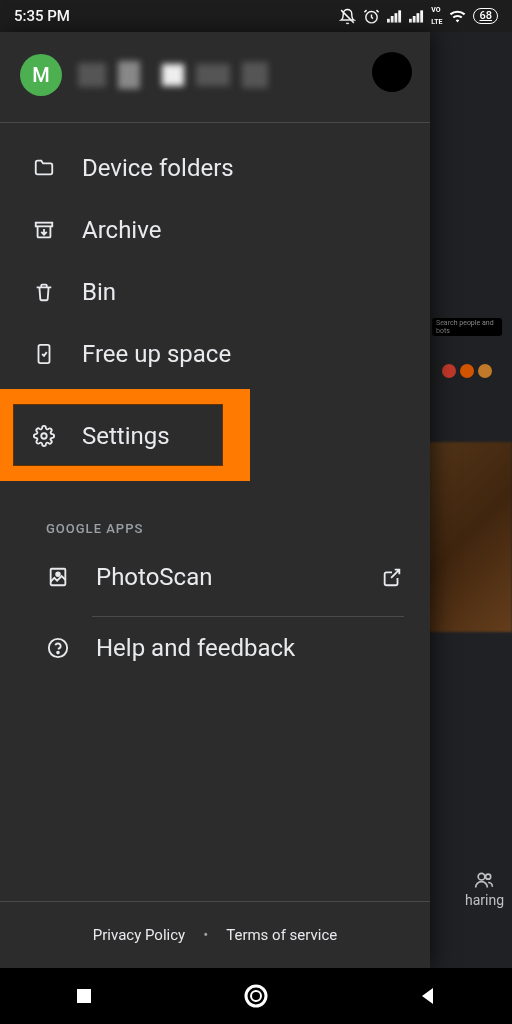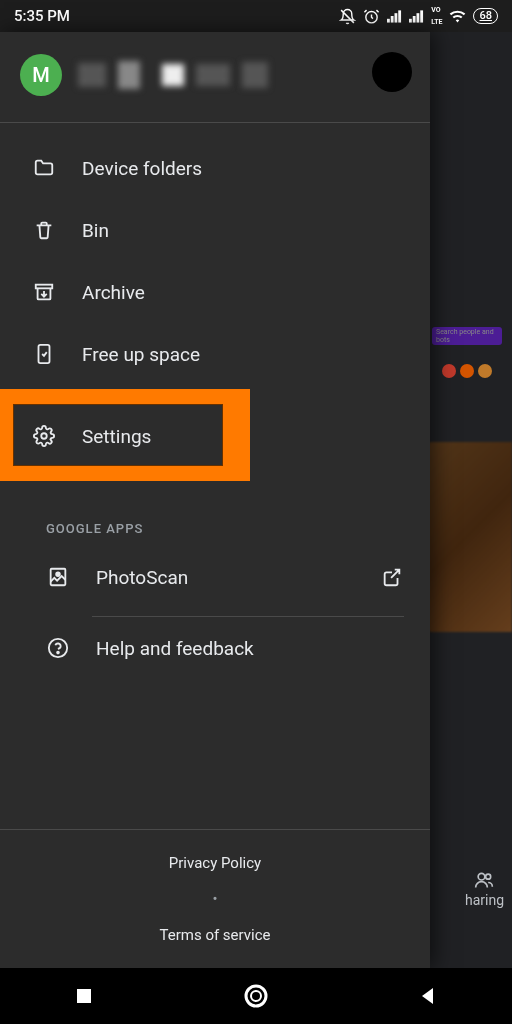--- a/index.html
+++ b/index.html
@@ -13,49 +13,49 @@
   .battery { border: 1.5px solid #fff; border-radius: 9px; padding: 0 5px; font-size: 11px; line-height: 14px; text-decoration: underline; }
 
   
   .bg { position: absolute; top: 32px; left: 0; right: 0; bottom: 56px; background: #202124; }
   .bg-tile { position: absolute; right: 0; top: 410px; width: 90px; height: 190px; background: linear-gradient(135deg,#8a5a2a,#6b3e18,#a8672f); border-radius: 10px 0 0 10px; filter: brightness(.6) blur(1px); }
   .bg-dots { position: absolute; right: 20px; top: 332px; display:flex; gap:4px; }
   .bg-dots span{ width:14px;height:14px;border-radius:50%; }
   .bg-dots span:nth-child(1){background:#c0392b;}
   .bg-dots span:nth-child(2){background:#d35400;}
   .bg-dots span:nth-child(3){background:#c07a2a;}
-  .bg-search { position:absolute; right:10px; top:295px; width:70px; height:18px; background:#4c1d95; font-size:7px; color:#888; display:flex; align-items:center; padding-left:4px; border-radius:3px;}
+  .bg-search { position:absolute; right:10px; top:286px; width:70px; height:18px; background:#000000; font-size:7px; color:#888; display:flex; align-items:center; padding-left:4px; border-radius:3px;}
   .bg-sharing { position:absolute; right:8px; bottom:60px; color:#bdc1c6; font-size:14px; text-align:center;}
   .bg-sharing svg{display:block;margin:0 auto 2px;}
 
   
   .drawer { position: absolute; top: 32px; left: 0; width: 430px; bottom: 56px; background: #2c2c2c; display: flex; flex-direction: column; box-shadow: 4px 0 20px rgba(0,0,0,.6); }
   .drawer-header { padding: 22px 20px 26px 20px; display: flex; align-items: center; gap: 16px; position: relative; }
   .avatar { width: 42px; height: 42px; border-radius: 50%; background: #4caf50; display: flex; align-items: center; justify-content: center; color: #fff; font-size: 20px; font-weight: 500; flex-shrink:0; }
   .name-blur { flex:1; height: 40px; display:flex; gap:12px; align-items:center; }
   .name-blur .seg{ background:#555; filter:blur(3px); }
   .name-blur .a{width:28px;height:24px;} .name-blur .b{width:22px;height:28px;background:#888;} .name-blur .c{width:22px;height:22px;background:#eee;margin-left:10px;} .name-blur .d{width:34px;height:22px;} .name-blur .e{width:26px;height:26px;}
   .dark-circle { width: 40px; height: 40px; border-radius: 50%; background: #000; position:absolute; right:18px; top:20px; }
   .hr { height: 1px; background: #4a4a4a; margin: 0 0 6px 0; }
 
   .menu { flex: 1; padding-top: 8px; position: relative; }
-  .item { display: flex; align-items: center; height: 62px; padding-left: 32px; gap: 26px; color: #e8eaed; font-size: 19px; cursor: pointer; position: relative; }
+  .item { display: flex; align-items: center; height: 62px; padding-left: 32px; gap: 26px; color: #e8eaed; font-size: 24px; cursor: pointer; position: relative; }
   .item .icon { width: 24px; height: 24px; display:flex; align-items:center; justify-content:center; flex-shrink:0; }
   .item .ext { position: absolute; right: 26px; }
 
   .highlight-box { position: absolute; left: 0; top: 260px; width: 250px; height: 92px; background: #ff7a00; z-index: 1; }
   .highlight-inner { position: absolute; left: 14px; top: 276px; width: 208px; height: 60px; background: #2c2c2c; z-index: 2; box-shadow: 0 0 0 1px rgba(0,0,0,.6); }
   .item.settings { position: absolute; left:0; right:0; top: 276px; z-index: 3; }
 
   .section-label { padding: 20px 0 10px 32px; color: #9aa0a6; font-size: 13px; letter-spacing: 1px; font-weight: 500; }
   .section-after { position:absolute; left:0; right:0; top: 372px; margin-left: 14px; }
 
   .thin-hr { height:1px; background:#4a4a4a; margin: 8px 26px 0 78px; }
 
-  .footer { border-top: 1px solid #4a4a4a; padding: 24px 0; display: flex; align-items: center; justify-content: center; gap: 18px; color: #e8eaed; font-size: 15px; flex-direction: column; }
+  .footer { border-top: 1px solid #4a4a4a; padding: 24px 0; display: flex; align-items: center; justify-content: center; gap: 18px; color: #e8eaed; font-size: 15px; }
   .footer .dot { color:#9aa0a6; }
 
   
   .navbar { position: absolute; left:0; right:0; bottom:0; height: 56px; background: #000; display:flex; align-items:center; justify-content:space-around; }
   .navbar svg { display:block; }
 </style>
 </head>
 <body>
 
 <div class="screen">
@@ -135,34 +135,34 @@
           <svg width="22" height="22" viewBox="0 0 24 24" fill="none" stroke="#e8eaed" stroke-width="2">
               <path d="M3 6a2 2 0 012-2h4l2 3h8a2 2 0 012 2v8a2 2 0 01-2 2H5a2 2 0 01-2-2V6z"></path>
             </svg>
         </span>
         <span>Device folders</span>
       </div>
 
       <div class="item">
         <span class="icon">
           <svg width="22" height="22" viewBox="0 0 24 24" fill="none" stroke="#e8eaed" stroke-width="2">
-              <path d="M4 7h16M9 7V5a1 1 0 011-1h4a1 1 0 011 1v2m2 0l-1 13a1 1 0 01-1 1H9a1 1 0 01-1-1L7 7"></path>
-            </svg>
-        </span>
-        <span>Bin</span>
-      </div>
-
-      <div class="item">
-        <span class="icon">
-          <svg width="22" height="22" viewBox="0 0 24 24" fill="none" stroke="#e8eaed" stroke-width="2">
               <rect x="3" y="4" width="18" height="4"></rect>
               <path d="M5 8v11a1 1 0 001 1h12a1 1 0 001-1V8M12 11v5m-3-2l3 3 3-3"></path>
             </svg>
         </span>
         <span>Archive</span>
+      </div>
+
+      <div class="item">
+        <span class="icon">
+          <svg width="22" height="22" viewBox="0 0 24 24" fill="none" stroke="#e8eaed" stroke-width="2">
+              <path d="M4 7h16M9 7V5a1 1 0 011-1h4a1 1 0 011 1v2m2 0l-1 13a1 1 0 01-1 1H9a1 1 0 01-1-1L7 7"></path>
+            </svg>
+        </span>
+        <span>Bin</span>
       </div>
 
       <div class="item">
         <span class="icon">
           <svg width="22" height="22" viewBox="0 0 24 24" fill="none" stroke="#e8eaed" stroke-width="2">
               <rect x="6" y="2" width="12" height="20" rx="2"></rect>
               <path d="M10 12l2 2 3-4"></path>
             </svg>
         </span>
         <span>Free up space</span>

